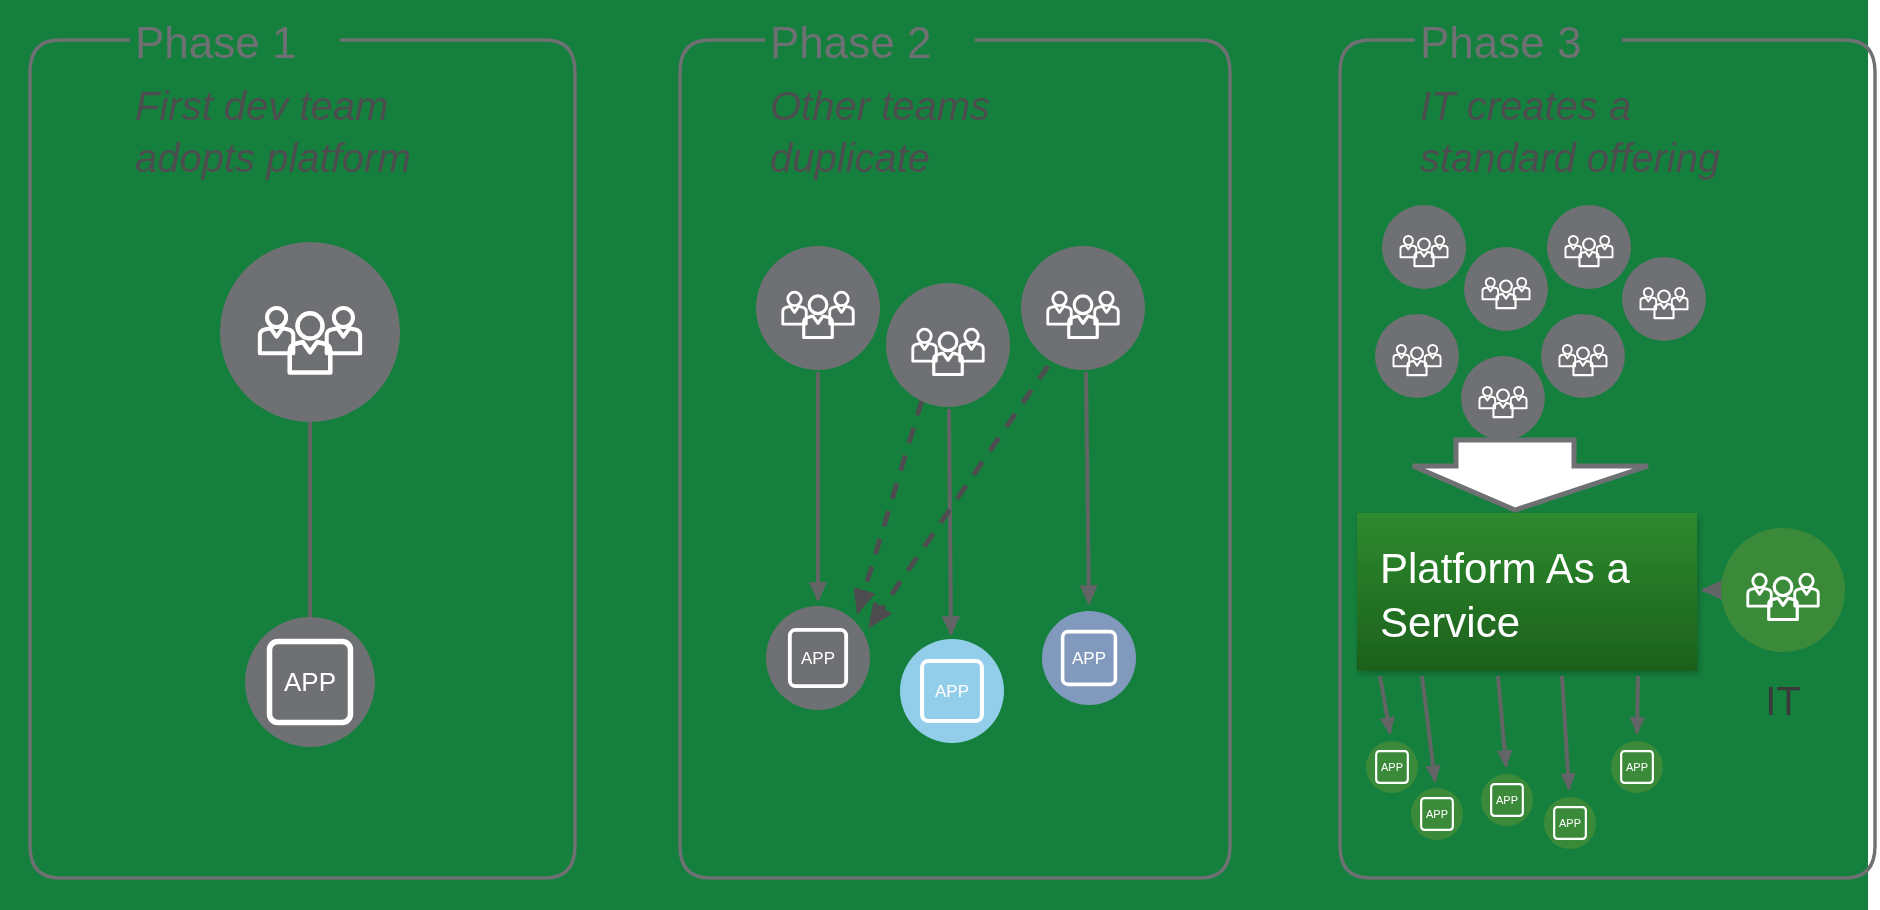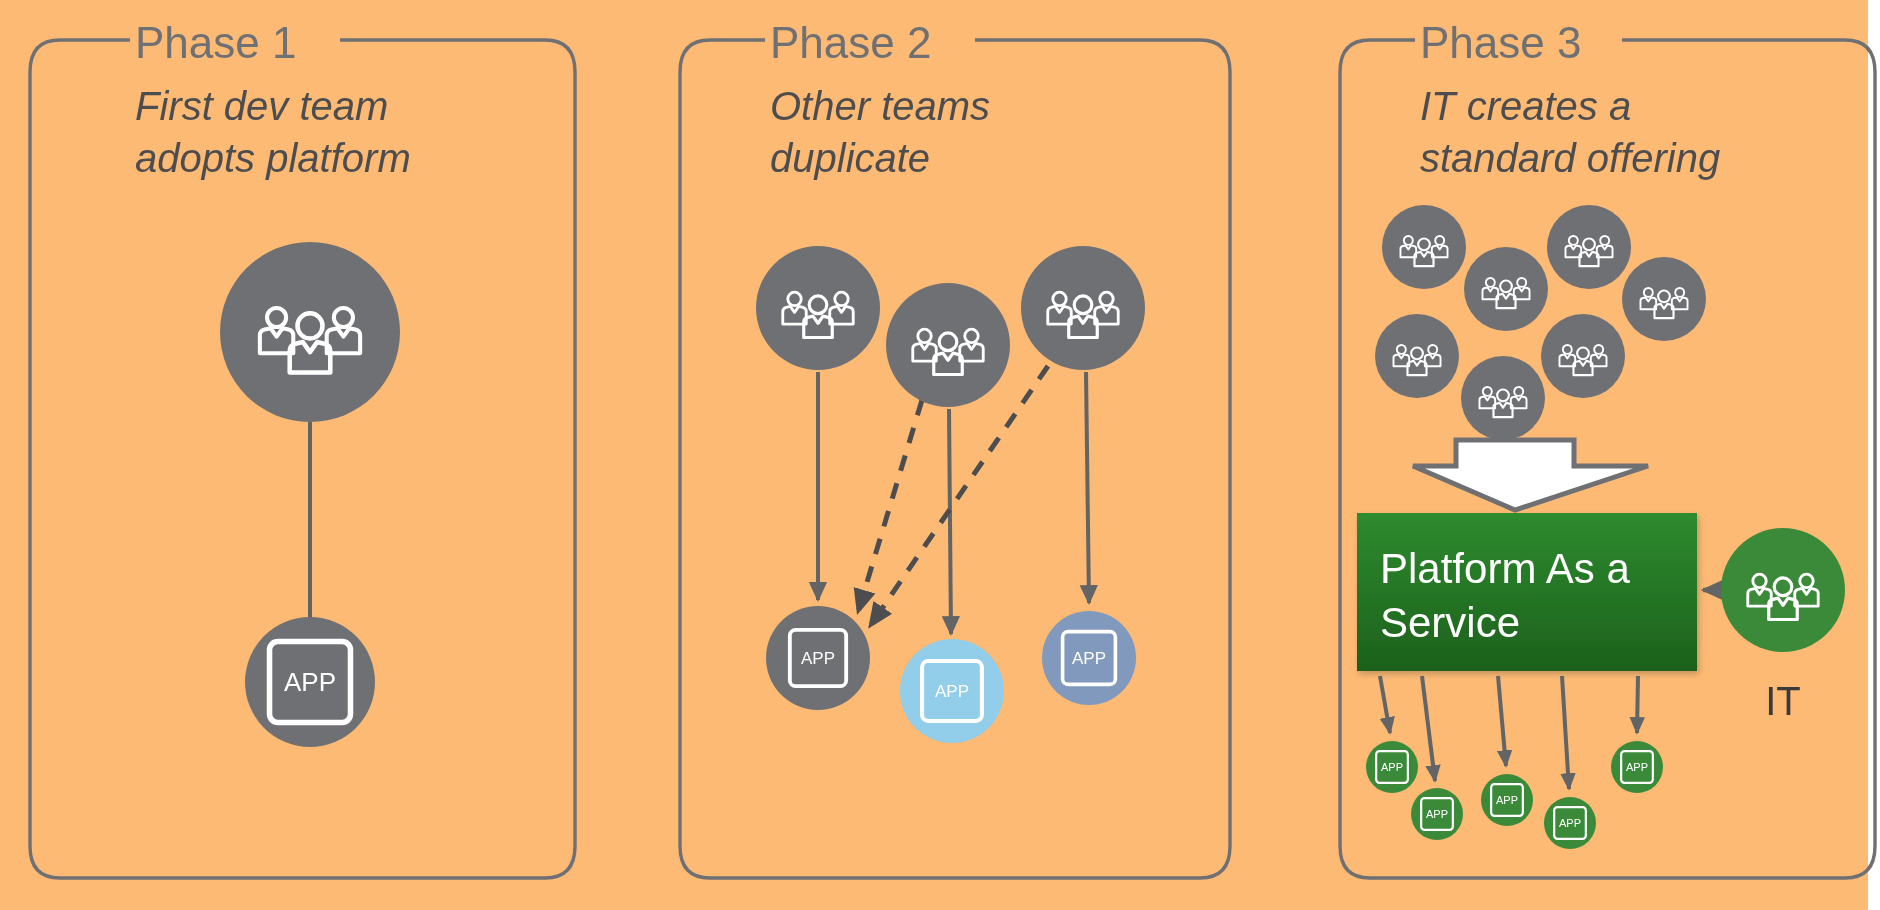--- a/index.html
+++ b/index.html
@@ -10,21 +10,21 @@
   body {
     width: 1880px;
     height: 910px;
     font-family: "Liberation Sans", sans-serif;
     overflow: hidden;
   }
   #stage {
     position: relative;
     width: 1868px;
     height: 910px;
-    background: #fdba74;
+    background: #15803d;
   }
   #diagram {
     position: absolute;
     left: 0;
     top: 0;
     width: 1880px;
     height: 910px;
   }
   .panel-title {
     font-size: 44px;

